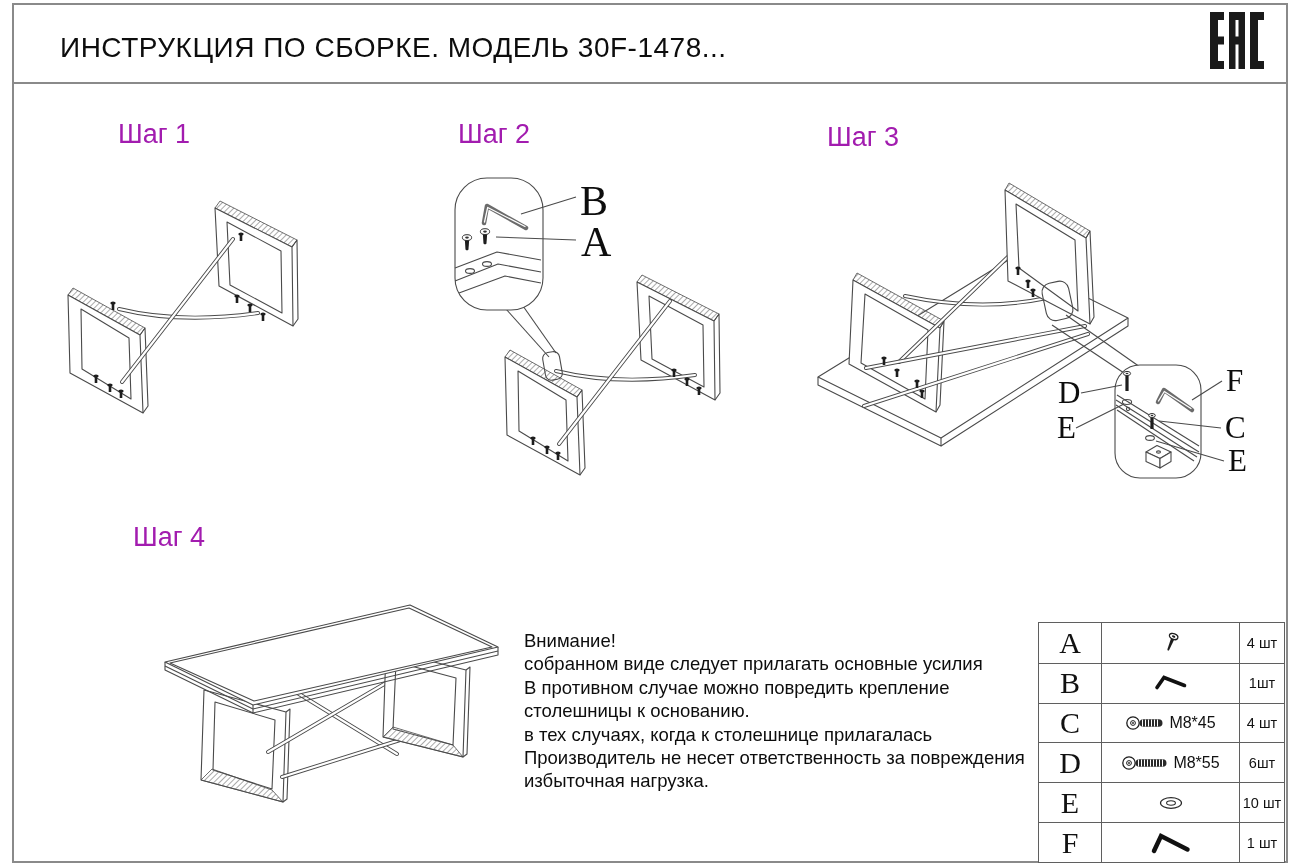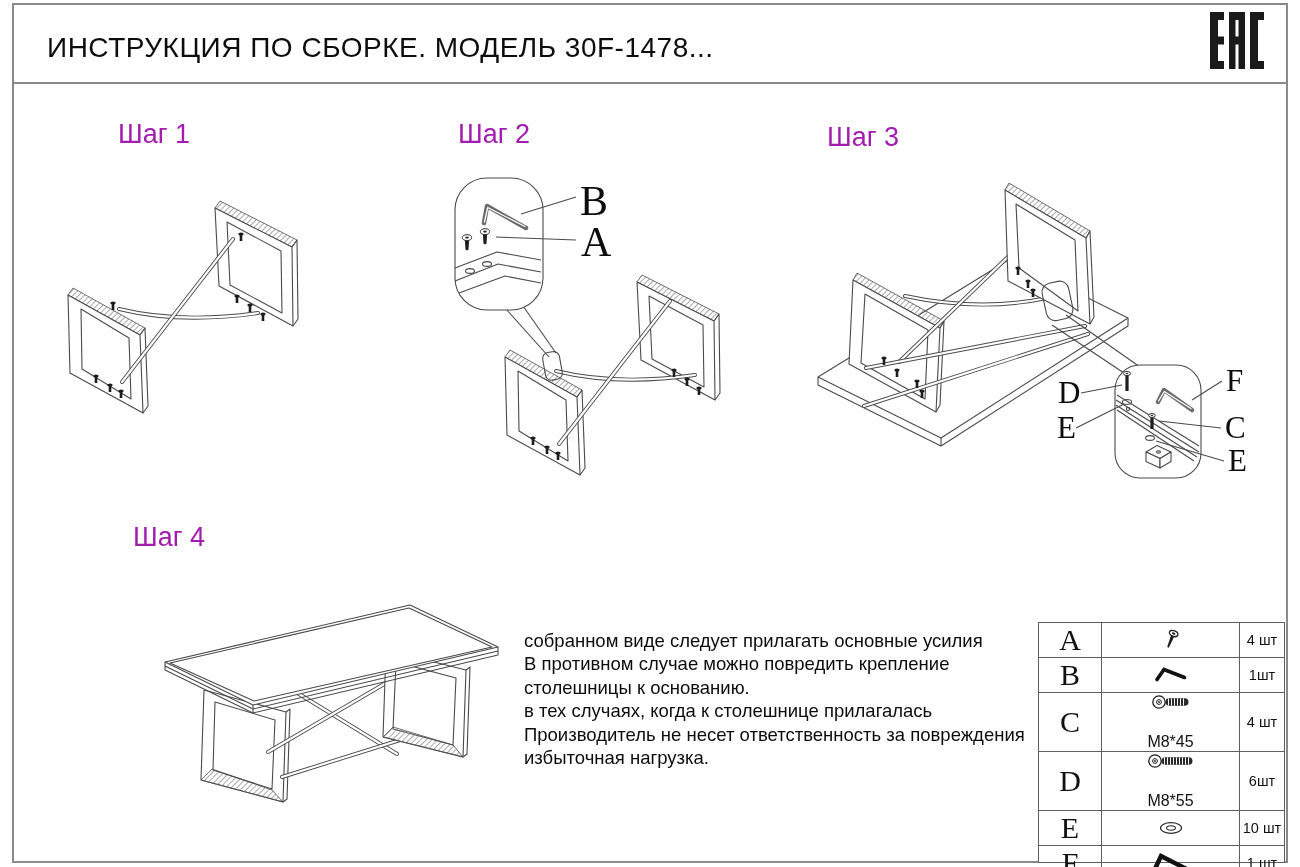--- a/index.html
+++ b/index.html
@@ -1,19 +1,19 @@
 <!DOCTYPE html>
 <html><head>
 <meta charset="utf-8">
 <style>
   html,body{margin:0;padding:0;background:#fff;}
   body{width:1300px;height:867px;position:relative;overflow:hidden;
        font-family:"Liberation Sans",sans-serif;color:#111;}
   .box{position:absolute;border:2px solid #8a8a8a;background:#fff;box-sizing:border-box;}
-  #title-box{left:12px;top:3px;width:1276px;height:89px;display:flex;align-items:center;}
+  #title-box{left:12px;top:3px;width:1276px;height:89px;display:flex;align-items:center;padding-left:13px;}
   #main-box{left:12px;top:82px;width:1276px;height:781px;}
   #page-title{font-size:28px;letter-spacing:.5px;padding-left:33px;white-space:nowrap;color:#0d0d0d;}
   #eac-mark{position:absolute;left:1210px;top:12px;}
   .step-label{position:absolute;font-size:27px;color:#a21caf;white-space:nowrap;}
   #step1-label{left:118px;top:119px;}
   #step2-label{left:458px;top:119px;}
   #step3-label{left:827px;top:122px;}
   #step4-label{left:133px;top:522px;}
   #art{position:absolute;left:0;top:0;pointer-events:none;}
   .ln{fill:none;stroke:#4a4a4a;stroke-width:1.1;stroke-linejoin:round;}
@@ -25,21 +25,21 @@
   .keycore{stroke:#fdfdfd;stroke-width:1.3;fill:none;stroke-linecap:round;stroke-linejoin:round;}
   .serifA{font-family:"Liberation Serif",serif;fill:#0d0d0d;}
   .lbl-big{font-size:42px;}
   .lbl-mid{font-size:31px;}
   #warning{position:absolute;left:524px;top:629px;font-size:18.5px;line-height:23.4px;color:#0d0d0d;}
   #parts-table{position:absolute;left:1038px;top:622px;width:247px;height:241px;
      border:1.5px solid #5f5f5f;box-sizing:border-box;display:grid;grid-template-rows:repeat(6,1fr);background:#fff;}
   .pt-row{display:grid;grid-template-columns:63px 1fr 44px;border-top:1.5px solid #5f5f5f;box-sizing:border-box;}
   .pt-row:first-child{border-top:none;}
   .pt-letter{font-family:"Liberation Serif",serif;font-size:30px;display:flex;align-items:center;justify-content:center;border-right:1.5px solid #5f5f5f;}
-  .pt-icon{display:flex;align-items:center;justify-content:center;border-right:1.5px solid #5f5f5f;gap:22px;flex-direction:column;}
+  .pt-icon{display:flex;align-items:center;justify-content:center;border-right:1.5px solid #5f5f5f;gap:4px;}
   .pt-spec{font-size:16px;}
   .pt-spec:empty{display:none;}
   .pt-qty{font-size:14.5px;display:flex;align-items:center;justify-content:center;white-space:nowrap;}
 </style>
 </head>
 <body>
 
 <div id="title-box" class="box">
   <div id="page-title">ИНСТРУКЦИЯ ПО СБОРКЕ. МОДЕЛЬ 30F-1478...</div>
 </div>
@@ -272,20 +272,21 @@
       <polygon class="ln" points="170,663 409,608 492,647 254,701"></polygon>
       <polyline class="ln" points="165,662 165,670 253,713 253,705"></polyline>
       <polyline class="ln" points="253,713 498,655 498,647"></polyline>
       <line class="ln" x1="165" y1="666" x2="253" y2="709"></line>
       <line class="ln" x1="253" y1="709" x2="498" y2="651"></line>
     </g>
   </g>
 </svg>
 
 <div id="warning">
+  <div>Внимание!</div>
   <div>собранном виде следует прилагать основные усилия</div>
   <div>В противном случае можно повредить крепление</div>
   <div>столешницы к основанию.</div>
   <div>в тех случаях, когда к столешнице прилагалась</div>
   <div>Производитель не несет ответственность за повреждения</div>
   <div>избыточная нагрузка.</div>
 </div>
 
 <div id="parts-table">
   <div class="pt-row">

